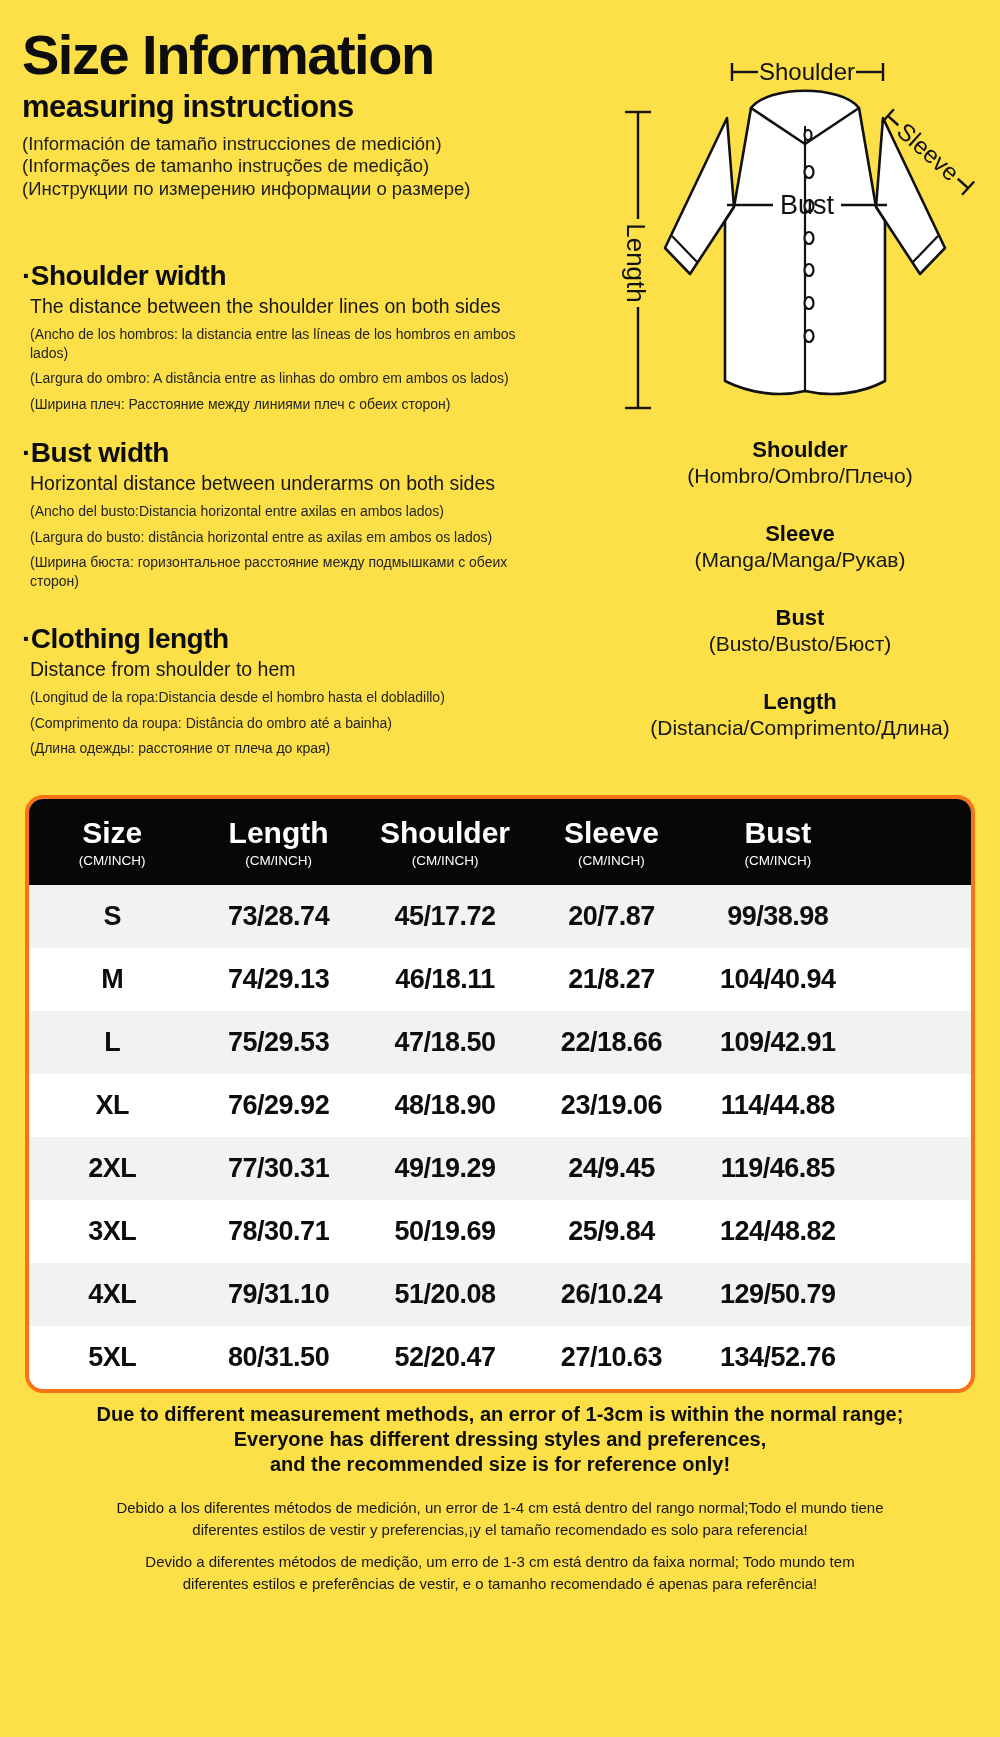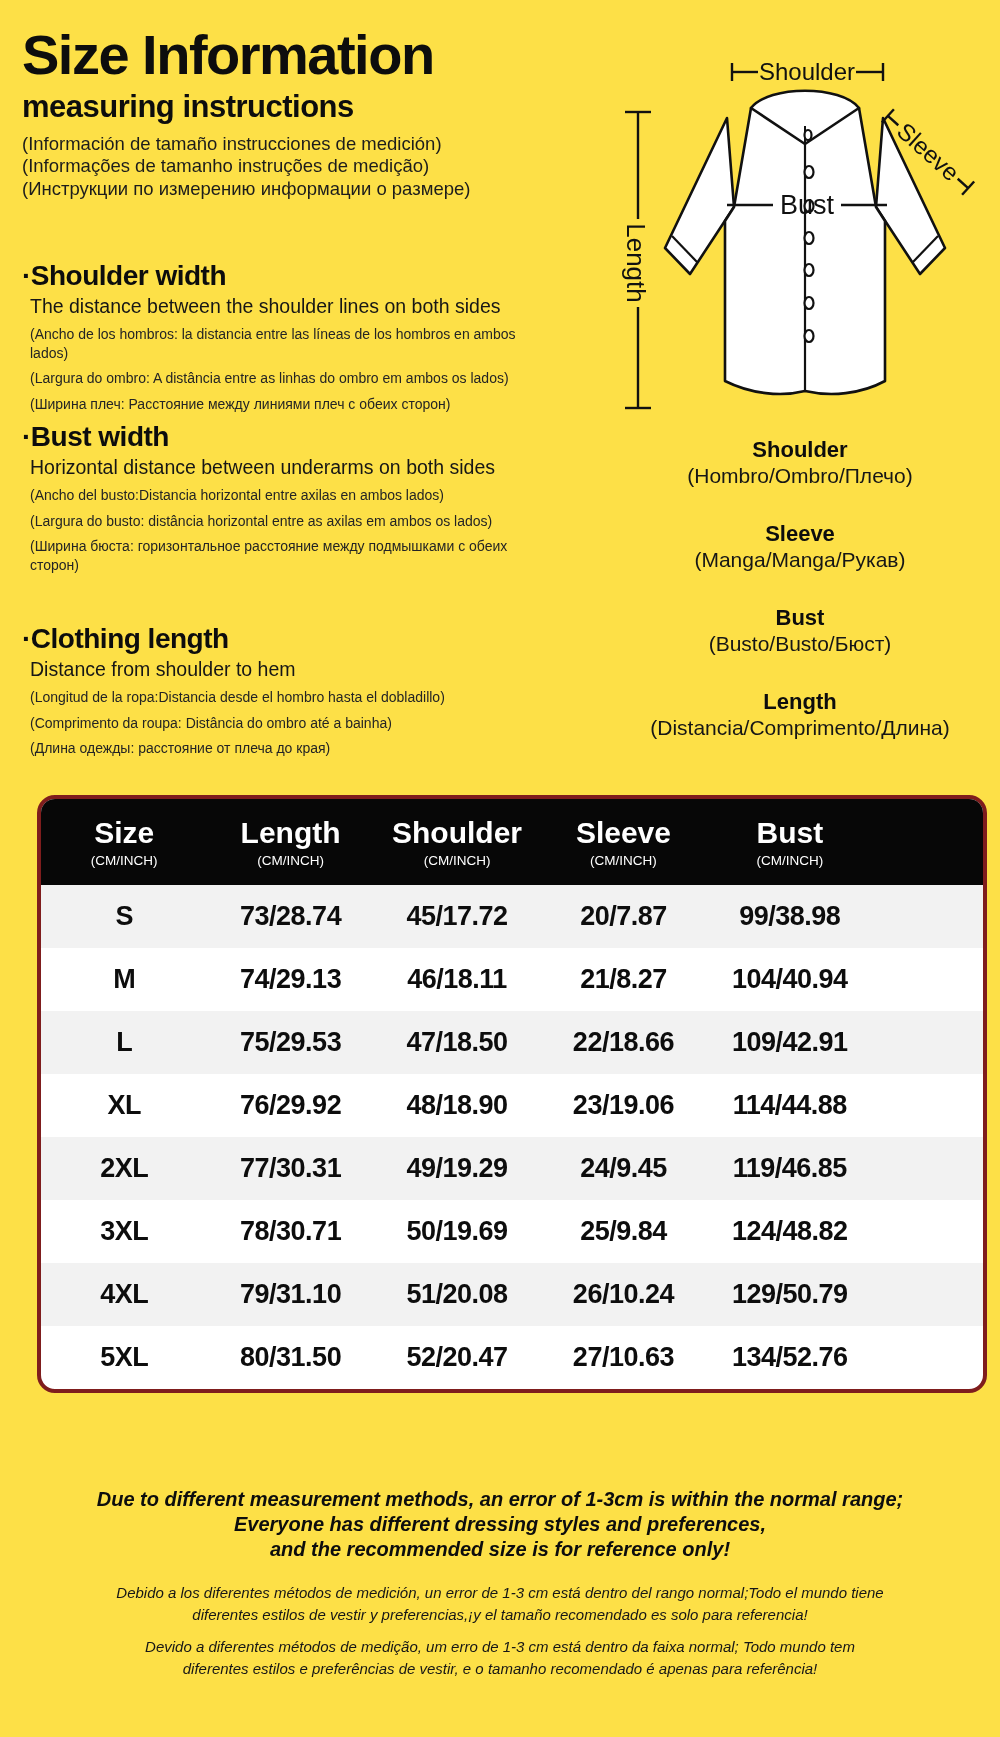--- a/index.html
+++ b/index.html
@@ -19,32 +19,32 @@
   .measure-section .sub{font-size:14px;line-height:18.5px;margin:7px 0 0 8px;width:492px;color:#242424;}
   
   .shirt-svg{position:absolute;left:555px;top:30px;}
   
   .legend{position:absolute;left:610px;top:437px;width:380px;text-align:center;}
   .legend-item{margin-bottom:33px;}
   .legend-name{font-size:22px;font-weight:700;line-height:26px;color:#0d0d0d;}
   .legend-tr{font-size:21px;line-height:25px;color:#161616;}
   
   .size-table{
-    position:absolute;left:37px;top:795px;width:950px;box-sizing:border-box;
-    border:4px solid #7f1d1d;border-radius:18px;overflow:hidden;background:#fff;
+    position:absolute;left:25px;top:795px;width:950px;box-sizing:border-box;
+    border:4px solid #f97316;border-radius:18px;overflow:hidden;background:#fff;
   }
   .t-header{background:#070707;color:#fff;height:86px;display:flex;align-items:center;padding-right:110px;}
   .t-hcell{flex:1;text-align:center;}
   .t-hlabel{font-size:30px;font-weight:700;line-height:34px;}
   .t-hunit{font-size:13.5px;font-weight:400;margin-top:3px;}
   .t-row{display:flex;align-items:center;height:63px;padding-right:110px;}
   .t-row:nth-child(odd){background:#f2f2f2;}
   .t-cell{flex:1;text-align:center;font-size:27px;font-weight:700;letter-spacing:-0.5px;color:#0d0d0d;}
   
-  .footer{position:absolute;left:0;top:1487px;width:1000px;text-align:center;font-style:italic;}
+  .footer{position:absolute;left:0;top:1402px;width:1000px;text-align:center;}
   .footer-en{font-size:20px;font-weight:700;line-height:25px;color:#0d0d0d;}
   .footer-p{margin-top:20px;}
   .footer-p.tight{margin-top:10px;}
   .footer-line{font-size:15px;line-height:22px;color:#161616;}
 </style>
 </head>
 <body>
 
 <div class="page">
 
@@ -57,21 +57,21 @@
   </div>
 
   <section class="measure-section" style="top:253px">
     <h3>·Shoulder width</h3>
     <p class="desc">The distance between the shoulder lines on both sides</p>
     <p class="sub">(Ancho de los hombros: la distancia entre las líneas de los hombros en ambos lados)</p>
     <p class="sub">(Largura do ombro: A distância entre as linhas do ombro em ambos os lados)</p>
     <p class="sub">(Ширина плеч: Расстояние между линиями плеч с обеих сторон)</p>
   </section>
 
-  <section class="measure-section" style="top:414px">
+  <section class="measure-section" style="top:430px">
     <h3>·Bust width</h3>
     <p class="desc">Horizontal distance between underarms on both sides</p>
     <p class="sub">(Ancho del busto:Distancia horizontal entre axilas en ambos lados)</p>
     <p class="sub">(Largura do busto: distância horizontal entre as axilas em ambos os lados)</p>
     <p class="sub">(Ширина бюста: горизонтальное расстояние между подмышками с обеих сторон)</p>
   </section>
 
   <section class="measure-section" style="top:616px">
     <h3>·Clothing length</h3>
     <p class="desc">Distance from shoulder to hem</p>
@@ -243,21 +243,21 @@
     </div>
   </div>
 
   <div class="footer">
     <div>
       <div class="footer-en">Due to different measurement methods, an error of 1-3cm is within the normal range;</div>
       <div class="footer-en">Everyone has different dressing styles and preferences,</div>
       <div class="footer-en">and the recommended size is for reference only!</div>
     </div>
     <div class="footer-p">
-      <div class="footer-line">Debido a los diferentes métodos de medición, un error de 1-3 cm está dentro del rango normal;Todo el mundo tiene</div>
+      <div class="footer-line">Debido a los diferentes métodos de medición, un error de 1-4 cm está dentro del rango normal;Todo el mundo tiene</div>
       <div class="footer-line">diferentes estilos de vestir y preferencias,¡y el tamaño recomendado es solo para referencia!</div>
     </div>
     <div class="footer-p tight">
       <div class="footer-line">Devido a diferentes métodos de medição, um erro de 1-3 cm está dentro da faixa normal; Todo mundo tem</div>
       <div class="footer-line">diferentes estilos e preferências de vestir, e o tamanho recomendado é apenas para referência!</div>
     </div>
   </div>
 
 </div>
 

